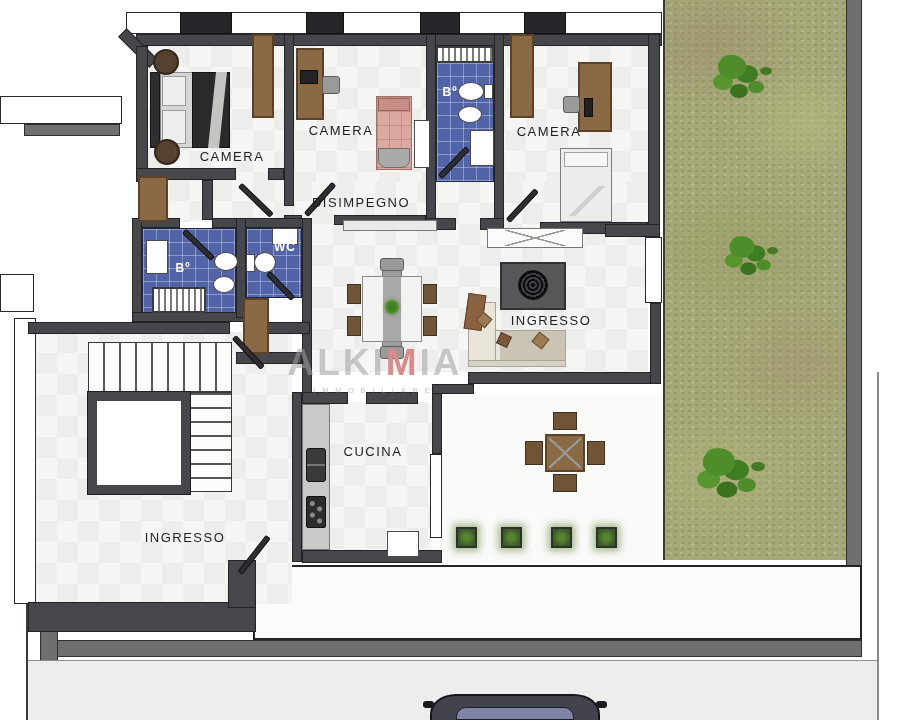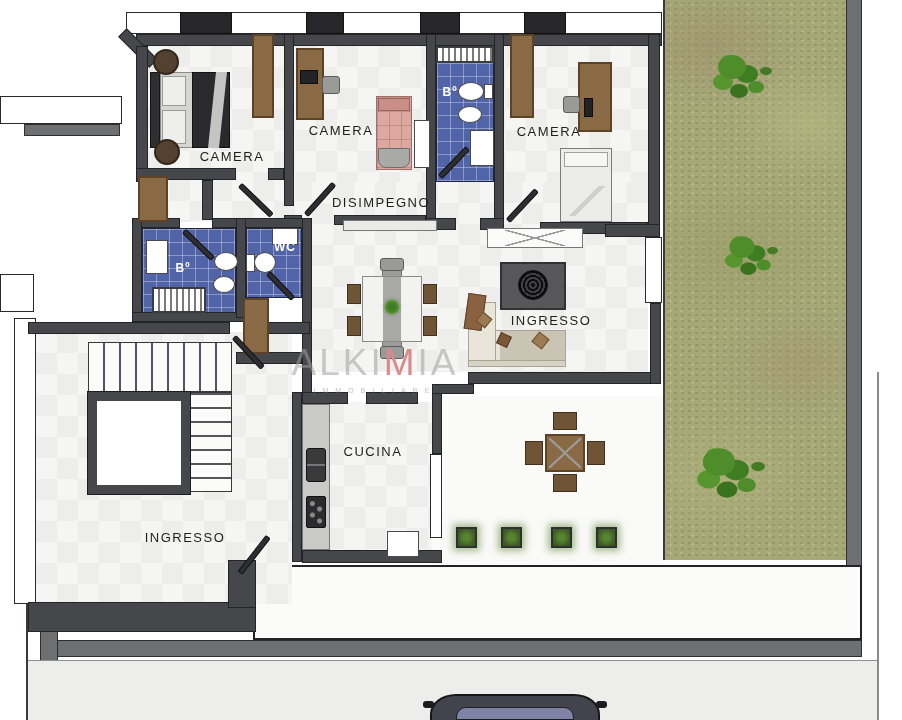--- a/index.html
+++ b/index.html
@@ -52,21 +52,21 @@
     background-image:repeating-linear-gradient(90deg, transparent 0 14px, #55555a 14px 16px);}
   .stairs-v{position:absolute;background:#fbfbfa;border:1.5px solid #39393b;box-sizing:border-box;
     background-image:repeating-linear-gradient(0deg, transparent 0 12px, #55555a 12px 14px);}
   .well{position:absolute;background:#fff;border:9px solid var(--wall-dark,#46474a);
     outline:1px solid #1d1d1f;box-sizing:border-box;}
   .radiator{position:absolute;background:#fff;border:2px solid #3c3c3e;box-sizing:border-box;
     background-image:repeating-linear-gradient(90deg, transparent 0 4px, #7a7a7c 4px 6px);}
   .chair{position:absolute;background:#6f5436;border:1.5px solid #43301c;box-sizing:border-box;}
   .gchair{position:absolute;background:#9a9a98;border:1.5px solid #5d5d5f;box-sizing:border-box;border-radius:3px;}
   .watermark{position:absolute;left:375px;top:363px;transform:translate(-50%,-50%);
-    font-size:37px;font-weight:400;letter-spacing:3px;color:rgba(158,158,158,.55);white-space:nowrap;}
+    font-size:37px;font-weight:700;letter-spacing:3px;color:rgba(158,158,158,.55);white-space:nowrap;}
   .watermark .accent{color:var(--accent-red,rgba(215,125,125,.75));}
   .watermark-sub{position:absolute;left:375px;top:390px;transform:translate(-50%,-50%);
     font-size:7px;letter-spacing:7px;color:rgba(150,150,150,.6);white-space:nowrap;}
   .xline{position:absolute;background:
     linear-gradient(to top right, transparent 47%, #9a9a9c 48% 52%, transparent 53%),
     linear-gradient(to bottom right, transparent 47%, #9a9a9c 48% 52%, transparent 53%);}
 </style>
 </head>
 <body>
 
@@ -257,21 +257,21 @@
   <div class="door" style="left:268px;top:270px;width:36px;transform:rotate(46deg);"></div>
   <div class="door" style="left:234px;top:334px;width:42px;transform:rotate(47deg);"></div>
   <div class="door" style="left:240px;top:570px;width:46px;transform:rotate(-52deg);"></div>
 
   <div class="label" style="left:232px;top:156px;">CAMERA</div>
   <div class="label" style="left:341px;top:130px;">CAMERA</div>
   <div class="label" style="left:549px;top:131px;">CAMERA</div>
   <div class="label-w" style="left:450px;top:92px;">Bº</div>
   <div class="label-w" style="left:183px;top:268px;">Bº</div>
   <div class="label-w" style="left:285px;top:247px;">WC</div>
-  <div class="label" style="left:381px;top:202px;text-align:center;">DISIMPEGNO</div>
+  <div class="label" style="left:361px;top:202px;text-align:center;">DISIMPEGNO</div>
   <div class="label" style="left:551px;top:320px;">INGRESSO</div>
   <div class="label" style="left:373px;top:451px;">CUCINA</div>
   <div class="label" style="left:185px;top:537px;">INGRESSO</div>
 
   <div class="watermark"><span>ALKI</span><span class="accent">M</span><span>IA</span></div>
   <div class="watermark-sub">IMMOBILIARE</div>
 
 </div>
 
 </body></html>

